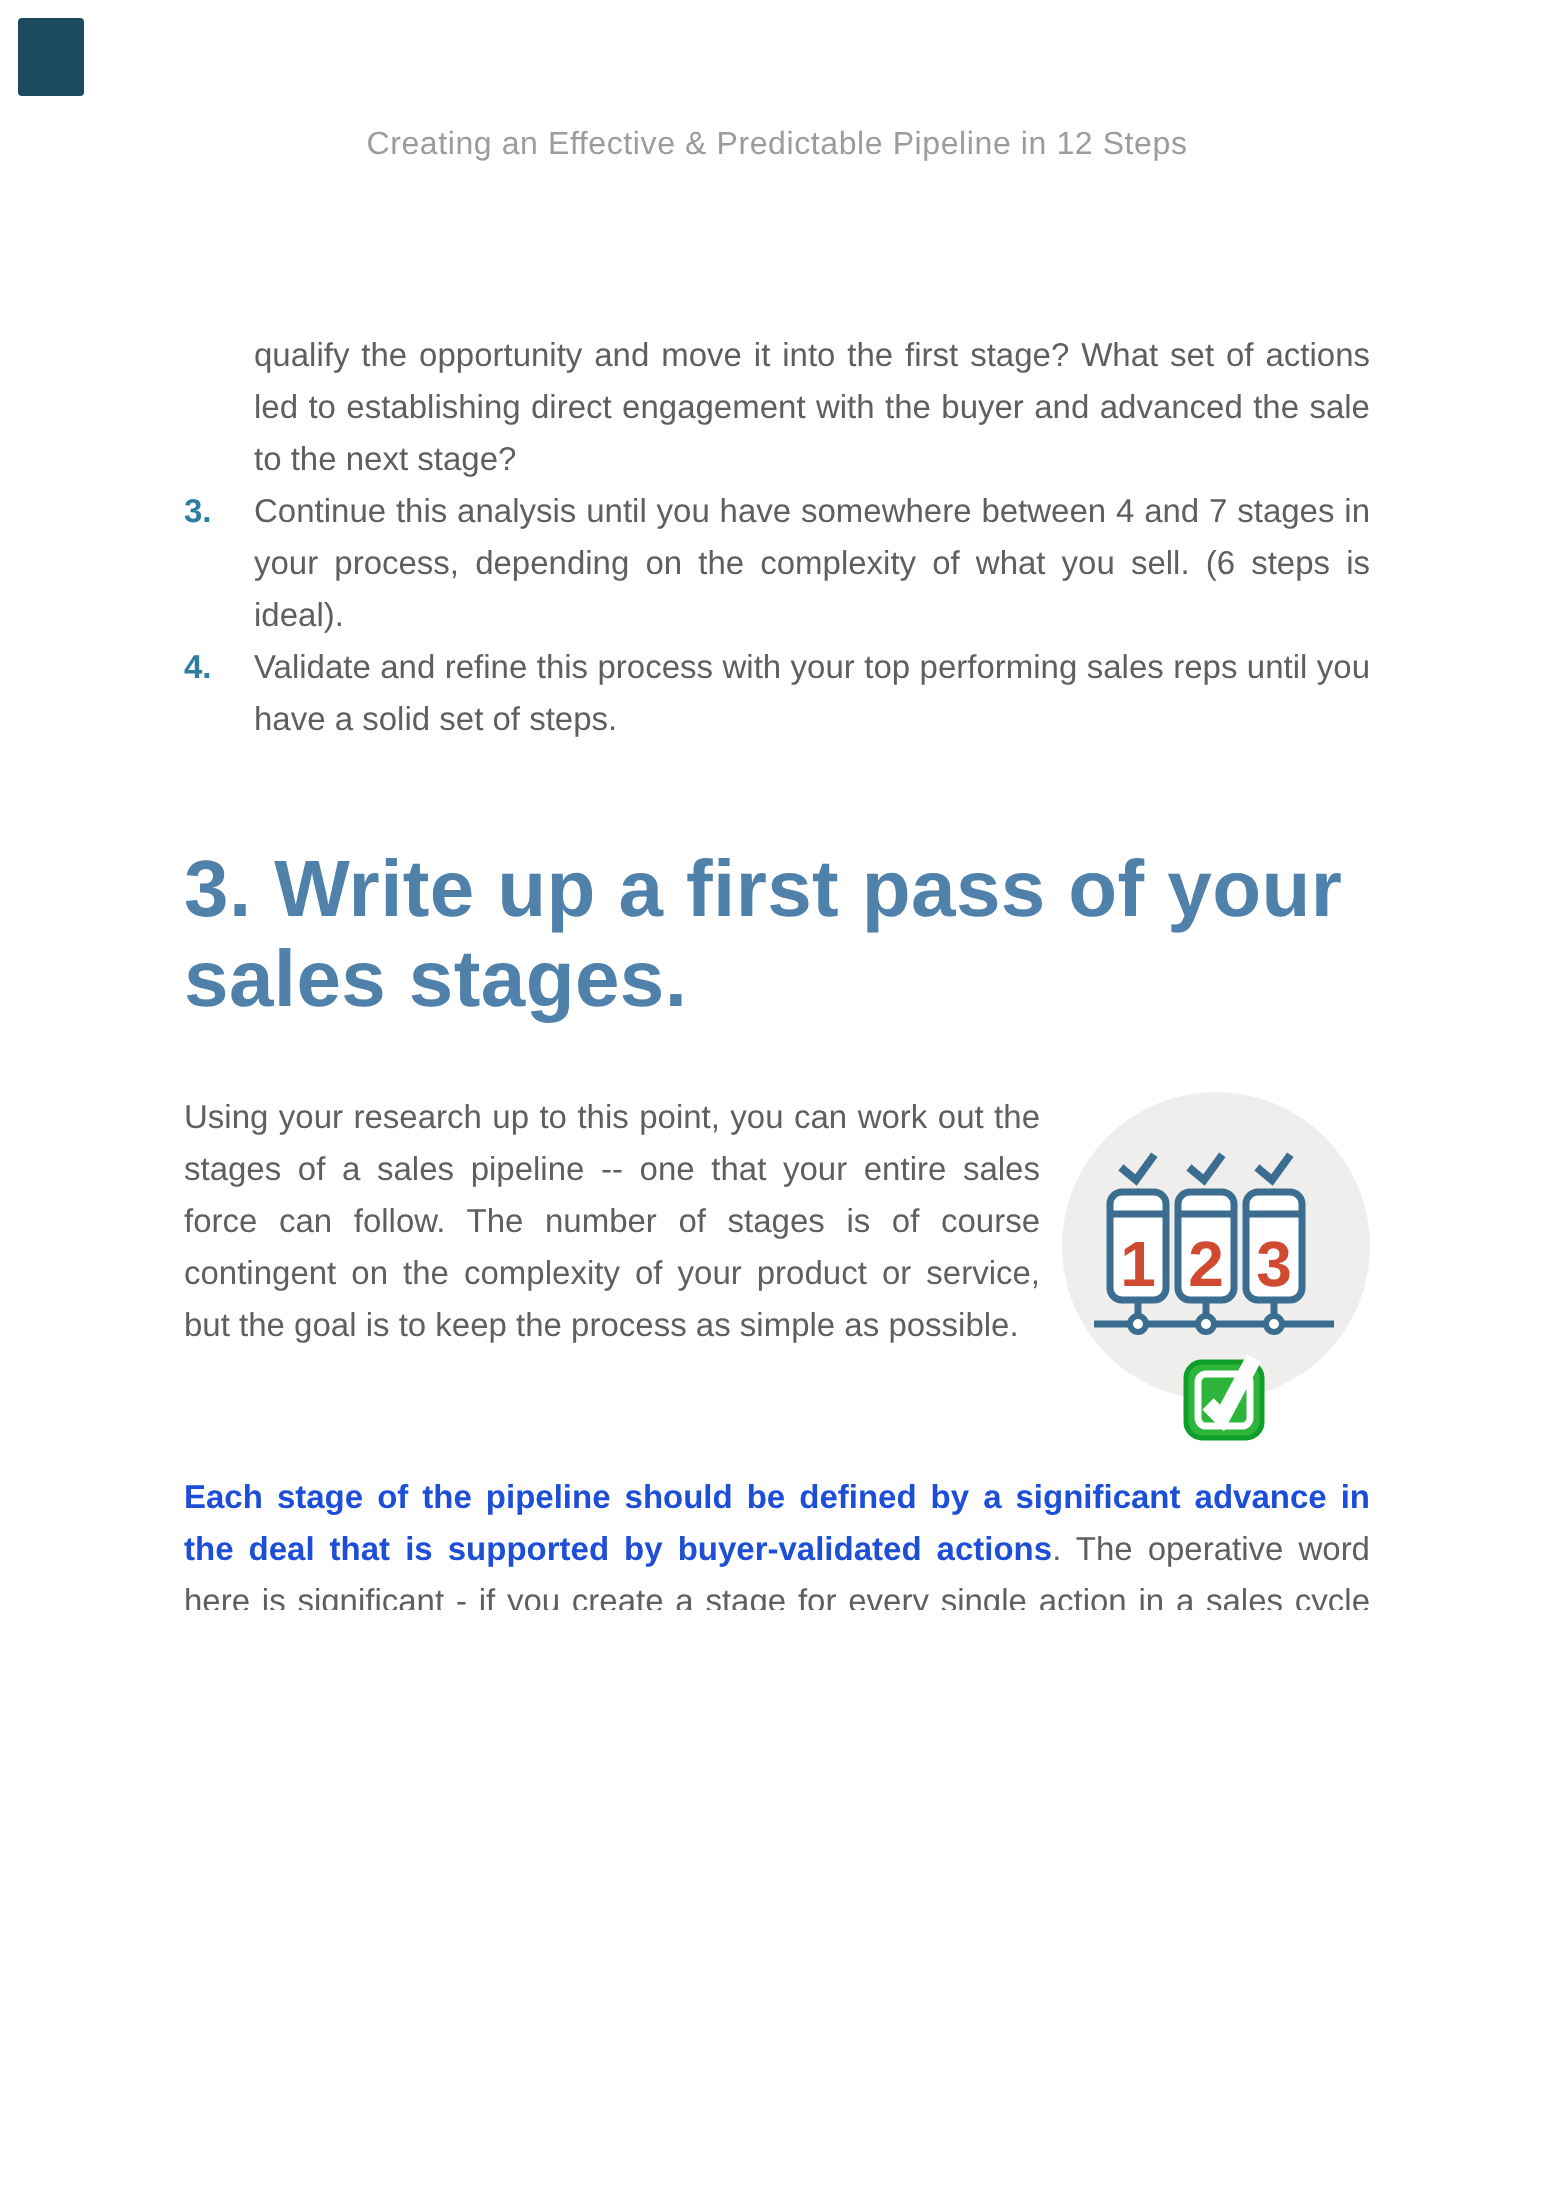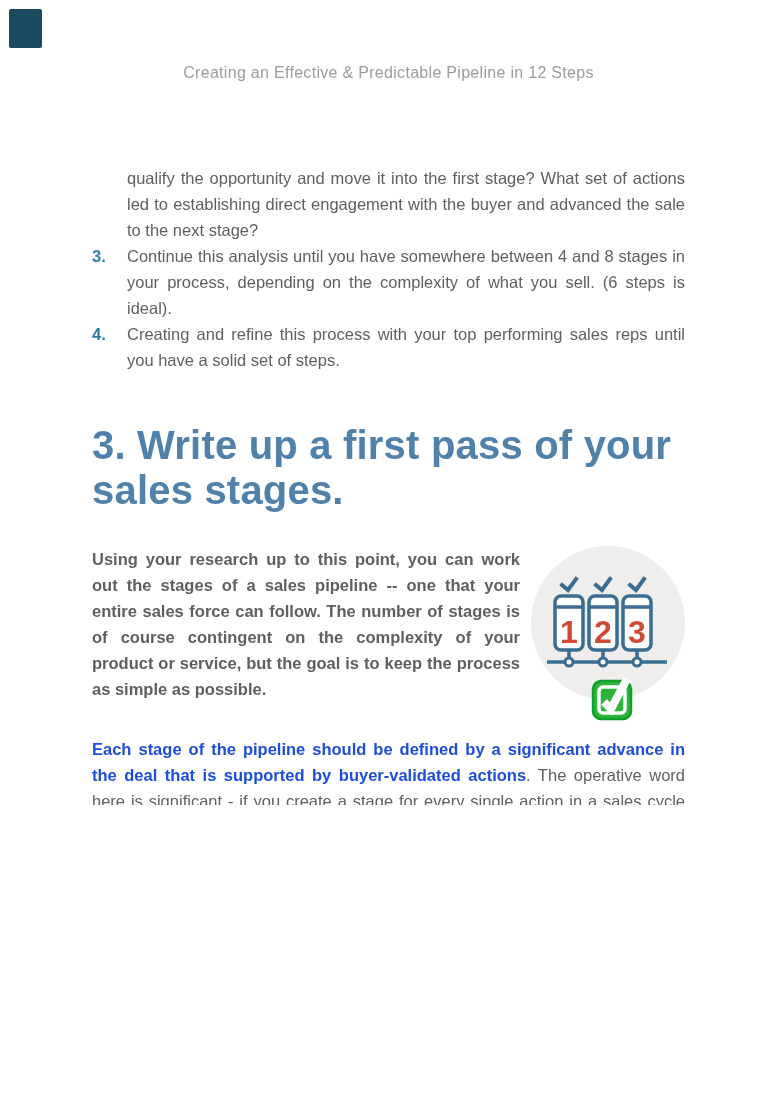--- a/index.html
+++ b/index.html
@@ -14,21 +14,21 @@
   }
   .content { position:absolute; top:165px; left:92px; width:593px; }
   .list-row { display:flex; margin:0; }
   .list-num { width:35px; flex:0 0 35px; font-weight:bold; color:#2e7ea1; font-size:16.5px; line-height:26px; }
   .list-text { flex:1; text-align:justify; font-size:16.5px; line-height:26px; color:#5f5f5f; }
   .section-heading {
     margin-top:50px; font-size:40px; color:#4f81aa; font-weight:bold; letter-spacing:.2px;
   }
   .row-with-illustration { display:flex; margin-top:33px; }
   .para { text-align:justify; font-size:16.5px; line-height:26px; color:#5f5f5f; }
-  .para-beside { width:428px; flex:0 0 428px;font-weight:bold; }
+  .para-beside { width:428px; flex:0 0 428px; }
   .illustration-col { position:relative; flex:1; height:182px; }
   .illu-circle {
     position:absolute; top:0; right:0; width:154px; height:154px; border-radius:50%;
     background:#efeeec;
   }
   .counter-svg { position:absolute; top:30px; left:16px; }
   .checkbox-svg { position:absolute; top:128px; right:47px; }
   .para-bold-lead { font-weight:bold; color:#1d4ed8; }
   .para-full { margin-top:8px; }
   .para-example { margin-top:28px; }
@@ -79,26 +79,26 @@
 
   <div class="content">
 
     <div class="list-row">
       <div class="list-num"></div>
       <div class="list-text">qualify the opportunity and move it into the first stage? What set of actions led to establishing direct engagement with the buyer and advanced the sale to the next stage?</div>
     </div>
 
     <div class="list-row">
       <div class="list-num">3.</div>
-      <div class="list-text">Continue this analysis until you have somewhere between 4 and 8 stages in your process, depending on the complexity of what you sell. (6 steps is ideal).</div>
+      <div class="list-text">Continue this analysis until you have somewhere between 4 and 7 stages in your process, depending on the complexity of what you sell. (6 steps is ideal).</div>
     </div>
 
     <div class="list-row">
       <div class="list-num">4.</div>
-      <div class="list-text">Creating and refine this process with your top performing sales reps until you have a solid set of steps.</div>
+      <div class="list-text">Validate and refine this process with your top performing sales reps until you have a solid set of steps.</div>
     </div>
 
     <h1 class="section-heading">3. Write up a first pass of your sales stages.</h1>
 
     <div class="row-with-illustration">
       <div class="para para-beside">Using your research up to this point, you can work out the stages of a sales pipeline -- one that your entire sales force can follow. The number of stages is of course contingent on the complexity of your product or service, but the goal is to keep the process as simple as possible.</div>
 
       <div class="illustration-col">
         <div class="illu-circle">
           <svg class="counter-svg" width="124" height="96" viewBox="-8 0 124 96">

